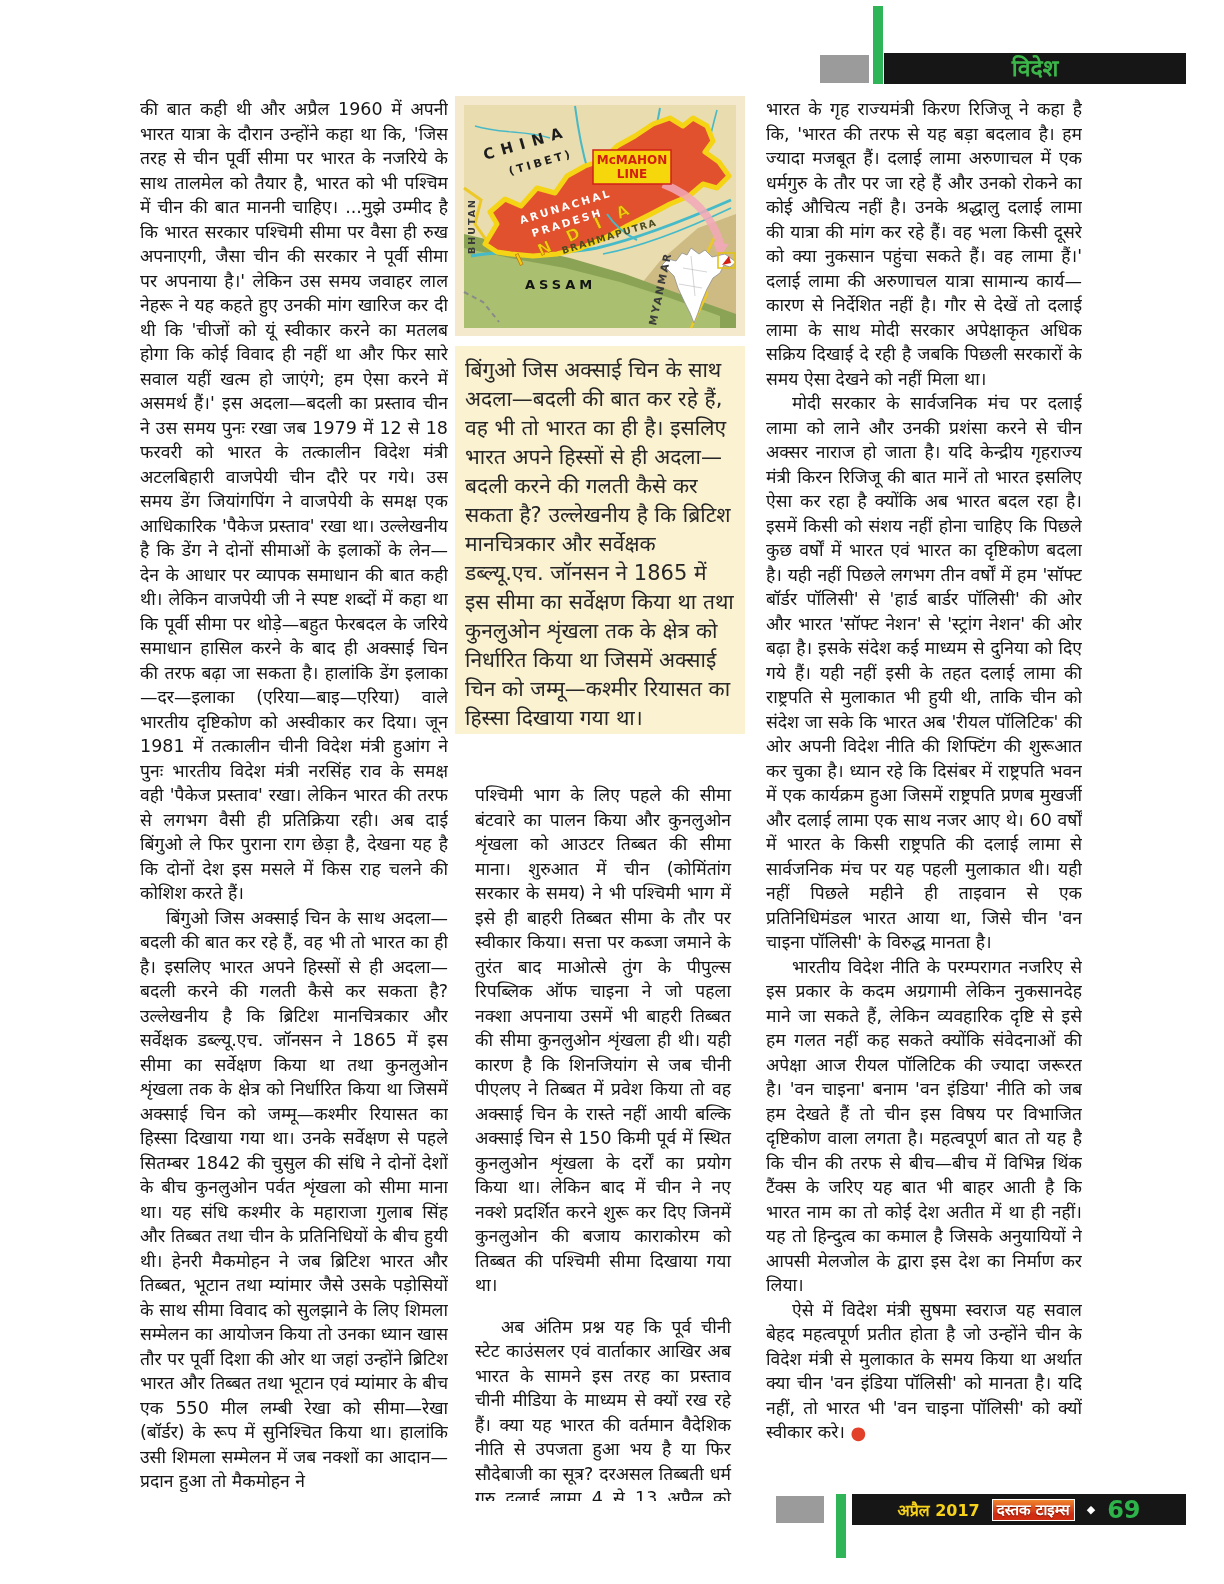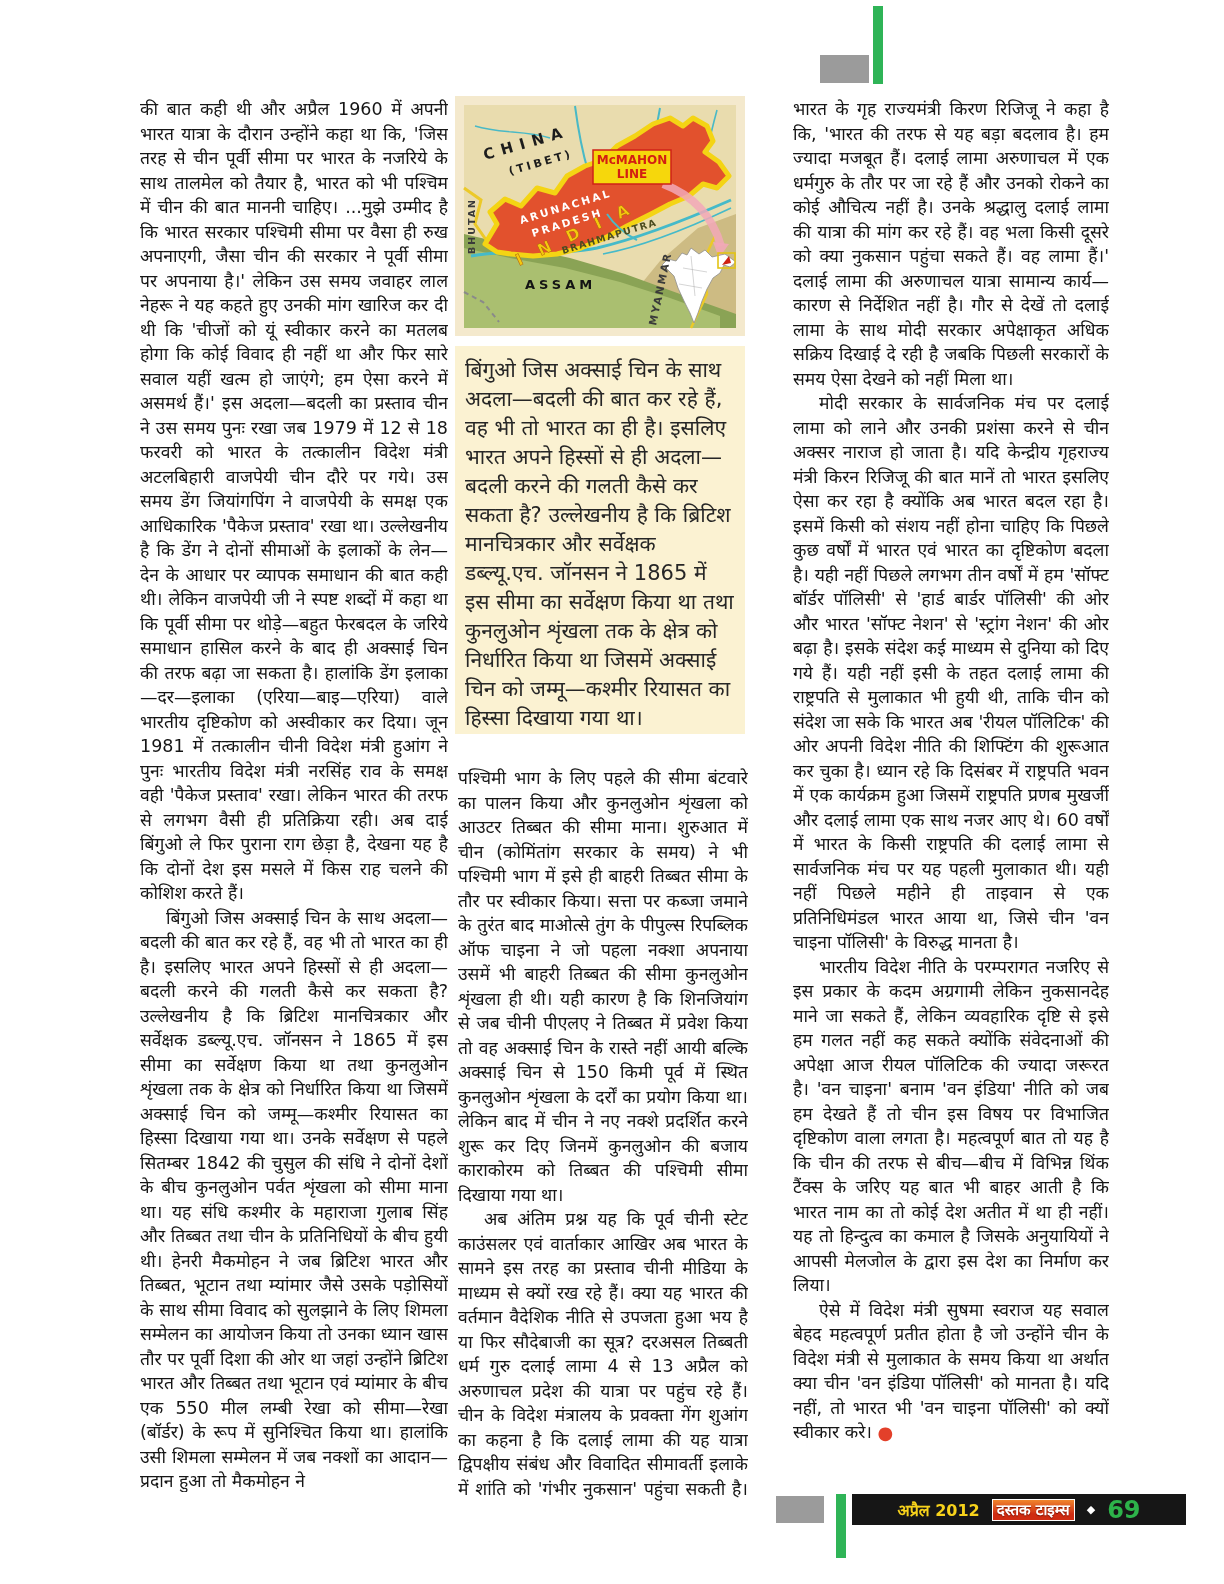--- a/index.html
+++ b/index.html
@@ -16,24 +16,24 @@
   }
   .hdr-black span{color:#3cb549;font-size:23px;font-weight:bold;line-height:1;}
   
   .col{
     position:absolute;top:97px;text-align:justify;color:#151515;
     font-size:17.5px;line-height:24.5px;overflow:hidden;
   }
   .col p{margin:0;padding:0;}
   .col p.indent{text-indent:26px;}
   .col-left{left:140px;width:308px;height:1395px;}
-  .col-right{left:793px;width:316px;height:1395px;}
+  .col-right{left:766px;width:316px;height:1395px;}
   .col-mid-text{left:458px;top:766px;width:290px;height:735px;position:absolute;
     text-align:justify;color:#151515;font-size:17.5px;line-height:24.5px;overflow:hidden;}
-  .col-mid-text p{margin:0;padding:0;}
+  .col-mid-text p{margin:17px;padding:0;}
   .col-mid-text p.indent{text-indent:26px;}
   .endmark{color:#e3402a;font-size:18px;vertical-align:-1px;}
   
   .mapbox{position:absolute;left:455px;top:96px;width:290px;height:240px;}
   
   .callout{
     position:absolute;left:455px;top:346px;width:290px;height:388px;
     background:#fbf2d2;box-sizing:border-box;padding:10px 10px;
     font-size:21px;line-height:29px;color:#262626;text-align:left;overflow:hidden;
   }
@@ -53,20 +53,23 @@
   .ftr-diamond{color:#ffffff;font-size:11px;}
   .ftr-page{color:#2db34a;font-size:24px;font-weight:bold;line-height:1;}
 </style>
 </head>
 <body>
 
 <div class="page">
 
   <div class="hdr-gray"></div>
   <div class="hdr-green"></div>
+  <div class="hdr-black">
+    <span>विदेश</span>
+  </div>
 
   <div class="col col-left">
     <p>की बात कही थी और अप्रैल 1960 में अपनी भारत यात्रा के दौरान उन्होंने कहा था कि, 'जिस तरह से चीन पूर्वी सीमा पर भारत के नजरिये के साथ तालमेल को तैयार है, भारत को भी पश्चिम में चीन की बात माननी चाहिए। ...मुझे उम्मीद है कि भारत सरकार पश्चिमी सीमा पर वैसा ही रुख अपनाएगी, जैसा चीन की सरकार ने पूर्वी सीमा पर अपनाया है।' लेकिन उस समय जवाहर लाल नेहरू ने यह कहते हुए उनकी मांग खारिज कर दी थी कि 'चीजों को यूं स्वीकार करने का मतलब होगा कि कोई विवाद ही नहीं था और फिर सारे सवाल यहीं खत्म हो जाएंगे; हम ऐसा करने में असमर्थ हैं।' इस अदला—बदली का प्रस्ताव चीन ने उस समय पुनः रखा जब 1979 में 12 से 18 फरवरी को भारत के तत्कालीन विदेश मंत्री अटलबिहारी वाजपेयी चीन दौरे पर गये। उस समय डेंग जियांगपिंग ने वाजपेयी के समक्ष एक आधिकारिक 'पैकेज प्रस्ताव' रखा था। उल्लेखनीय है कि डेंग ने दोनों सीमाओं के इलाकों के लेन—देन के आधार पर व्यापक समाधान की बात कही थी। लेकिन वाजपेयी जी ने स्पष्ट शब्दों में कहा था कि पूर्वी सीमा पर थोड़े—बहुत फेरबदल के जरिये समाधान हासिल करने के बाद ही अक्साई चिन की तरफ बढ़ा जा सकता है। हालांकि डेंग इलाका—दर—इलाका (एरिया—बाइ—एरिया) वाले भारतीय दृष्टिकोण को अस्वीकार कर दिया। जून 1981 में तत्कालीन चीनी विदेश मंत्री हुआंग ने पुनः भारतीय विदेश मंत्री नरसिंह राव के समक्ष वही 'पैकेज प्रस्ताव' रखा। लेकिन भारत की तरफ से लगभग वैसी ही प्रतिक्रिया रही। अब दाई बिंगुओ ले फिर पुराना राग छेड़ा है, देखना यह है कि दोनों देश इस मसले में किस राह चलने की कोशिश करते हैं।</p>
     <p class="indent">बिंगुओ जिस अक्साई चिन के साथ अदला—बदली की बात कर रहे हैं, वह भी तो भारत का ही है। इसलिए भारत अपने हिस्सों से ही अदला—बदली करने की गलती कैसे कर सकता है? उल्लेखनीय है कि ब्रिटिश मानचित्रकार और सर्वेक्षक डब्ल्यू.एच. जॉनसन ने 1865 में इस सीमा का सर्वेक्षण किया था तथा कुनलुओन शृंखला तक के क्षेत्र को निर्धारित किया था जिसमें अक्साई चिन को जम्मू—कश्मीर रियासत का हिस्सा दिखाया गया था। उनके सर्वेक्षण से पहले सितम्बर 1842 की चुसुल की संधि ने दोनों देशों के बीच कुनलुओन पर्वत शृंखला को सीमा माना था। यह संधि कश्मीर के महाराजा गुलाब सिंह और तिब्बत तथा चीन के प्रतिनिधियों के बीच हुयी थी। हेनरी मैकमोहन ने जब ब्रिटिश भारत और तिब्बत, भूटान तथा म्यांमार जैसे उसके पड़ोसियों के साथ सीमा विवाद को सुलझाने के लिए शिमला सम्मेलन का आयोजन किया तो उनका ध्यान खास तौर पर पूर्वी दिशा की ओर था जहां उन्होंने ब्रिटिश भारत और तिब्बत तथा भूटान एवं म्यांमार के बीच एक 550 मील लम्बी रेखा को सीमा—रेखा (बॉर्डर) के रूप में सुनिश्चित किया था। हालांकि उसी शिमला सम्मेलन में जब नक्शों का आदान—प्रदान हुआ तो मैकमोहन ने</p>
   </div>
 
   <div class="mapbox">
     <svg viewBox="0 0 290 240" width="290" height="240">
       <rect width="290" height="240" fill="#f4e9cd"></rect>
       <rect x="9" y="9" width="272" height="223" fill="#e9dcae"></rect>
@@ -126,19 +129,19 @@
   <div class="col col-right">
     <p>भारत के गृह राज्यमंत्री किरण रिजिजू ने कहा है कि, 'भारत की तरफ से यह बड़ा बदलाव है। हम ज्यादा मजबूत हैं। दलाई लामा अरुणाचल में एक धर्मगुरु के तौर पर जा रहे हैं और उनको रोकने का कोई औचित्य नहीं है। उनके श्रद्धालु दलाई लामा की यात्रा की मांग कर रहे हैं। वह भला किसी दूसरे को क्या नुकसान पहुंचा सकते हैं। वह लामा हैं।' दलाई लामा की अरुणाचल यात्रा सामान्य कार्य—कारण से निर्देशित नहीं है। गौर से देखें तो दलाई लामा के साथ मोदी सरकार अपेक्षाकृत अधिक सक्रिय दिखाई दे रही है जबकि पिछली सरकारों के समय ऐसा देखने को नहीं मिला था।</p>
     <p class="indent">मोदी सरकार के सार्वजनिक मंच पर दलाई लामा को लाने और उनकी प्रशंसा करने से चीन अक्सर नाराज हो जाता है। यदि केन्द्रीय गृहराज्य मंत्री किरन रिजिजू की बात मानें तो भारत इसलिए ऐसा कर रहा है क्योंकि अब भारत बदल रहा है। इसमें किसी को संशय नहीं होना चाहिए कि पिछले कुछ वर्षों में भारत एवं भारत का दृष्टिकोण बदला है। यही नहीं पिछले लगभग तीन वर्षों में हम 'सॉफ्ट बॉर्डर पॉलिसी' से 'हार्ड बार्डर पॉलिसी' की ओर और भारत 'सॉफ्ट नेशन' से 'स्ट्रांग नेशन' की ओर बढ़ा है। इसके संदेश कई माध्यम से दुनिया को दिए गये हैं। यही नहीं इसी के तहत दलाई लामा की राष्ट्रपति से मुलाकात भी हुयी थी, ताकि चीन को संदेश जा सके कि भारत अब 'रीयल पॉलिटिक' की ओर अपनी विदेश नीति की शिफ्टिंग की शुरूआत कर चुका है। ध्यान रहे कि दिसंबर में राष्ट्रपति भवन में एक कार्यक्रम हुआ जिसमें राष्ट्रपति प्रणब मुखर्जी और दलाई लामा एक साथ नजर आए थे। 60 वर्षों में भारत के किसी राष्ट्रपति की दलाई लामा से सार्वजनिक मंच पर यह पहली मुलाकात थी। यही नहीं पिछले महीने ही ताइवान से एक प्रतिनिधिमंडल भारत आया था, जिसे चीन 'वन चाइना पॉलिसी' के विरुद्ध मानता है।</p>
     <p class="indent">भारतीय विदेश नीति के परम्परागत नजरिए से इस प्रकार के कदम अग्रगामी लेकिन नुकसानदेह माने जा सकते हैं, लेकिन व्यवहारिक दृष्टि से इसे हम गलत नहीं कह सकते क्योंकि संवेदनाओं की अपेक्षा आज रीयल पॉलिटिक की ज्यादा जरूरत है। 'वन चाइना' बनाम 'वन इंडिया' नीति को जब हम देखते हैं तो चीन इस विषय पर विभाजित दृष्टिकोण वाला लगता है। महत्वपूर्ण बात तो यह है कि चीन की तरफ से बीच—बीच में विभिन्न थिंक टैंक्स के जरिए यह बात भी बाहर आती है कि भारत नाम का तो कोई देश अतीत में था ही नहीं। यह तो हिन्दुत्व का कमाल है जिसके अनुयायियों ने आपसी मेलजोल के द्वारा इस देश का निर्माण कर लिया।</p>
     <p class="indent"><span>ऐसे में विदेश मंत्री सुषमा स्वराज यह सवाल बेहद महत्वपूर्ण प्रतीत होता है जो उन्होंने चीन के विदेश मंत्री से मुलाकात के समय किया था अर्थात क्या चीन 'वन इंडिया पॉलिसी' को मानता है। यदि नहीं, तो भारत भी 'वन चाइना पॉलिसी' को क्यों स्वीकार करे। </span><span class="endmark">●</span></p>
   </div>
 
   <div class="ftr-gray"></div>
   <div class="ftr-green"></div>
   <div class="ftr-black">
-    <span class="ftr-issue">अप्रैल 2012</span>
+    <span class="ftr-issue">अप्रैल 2017</span>
     <span class="ftr-logo">दस्तक टाइम्स</span>
     <span class="ftr-diamond">◆</span>
     <span class="ftr-page">69</span>
   </div>
 
 </div>
 
 </body></html>

